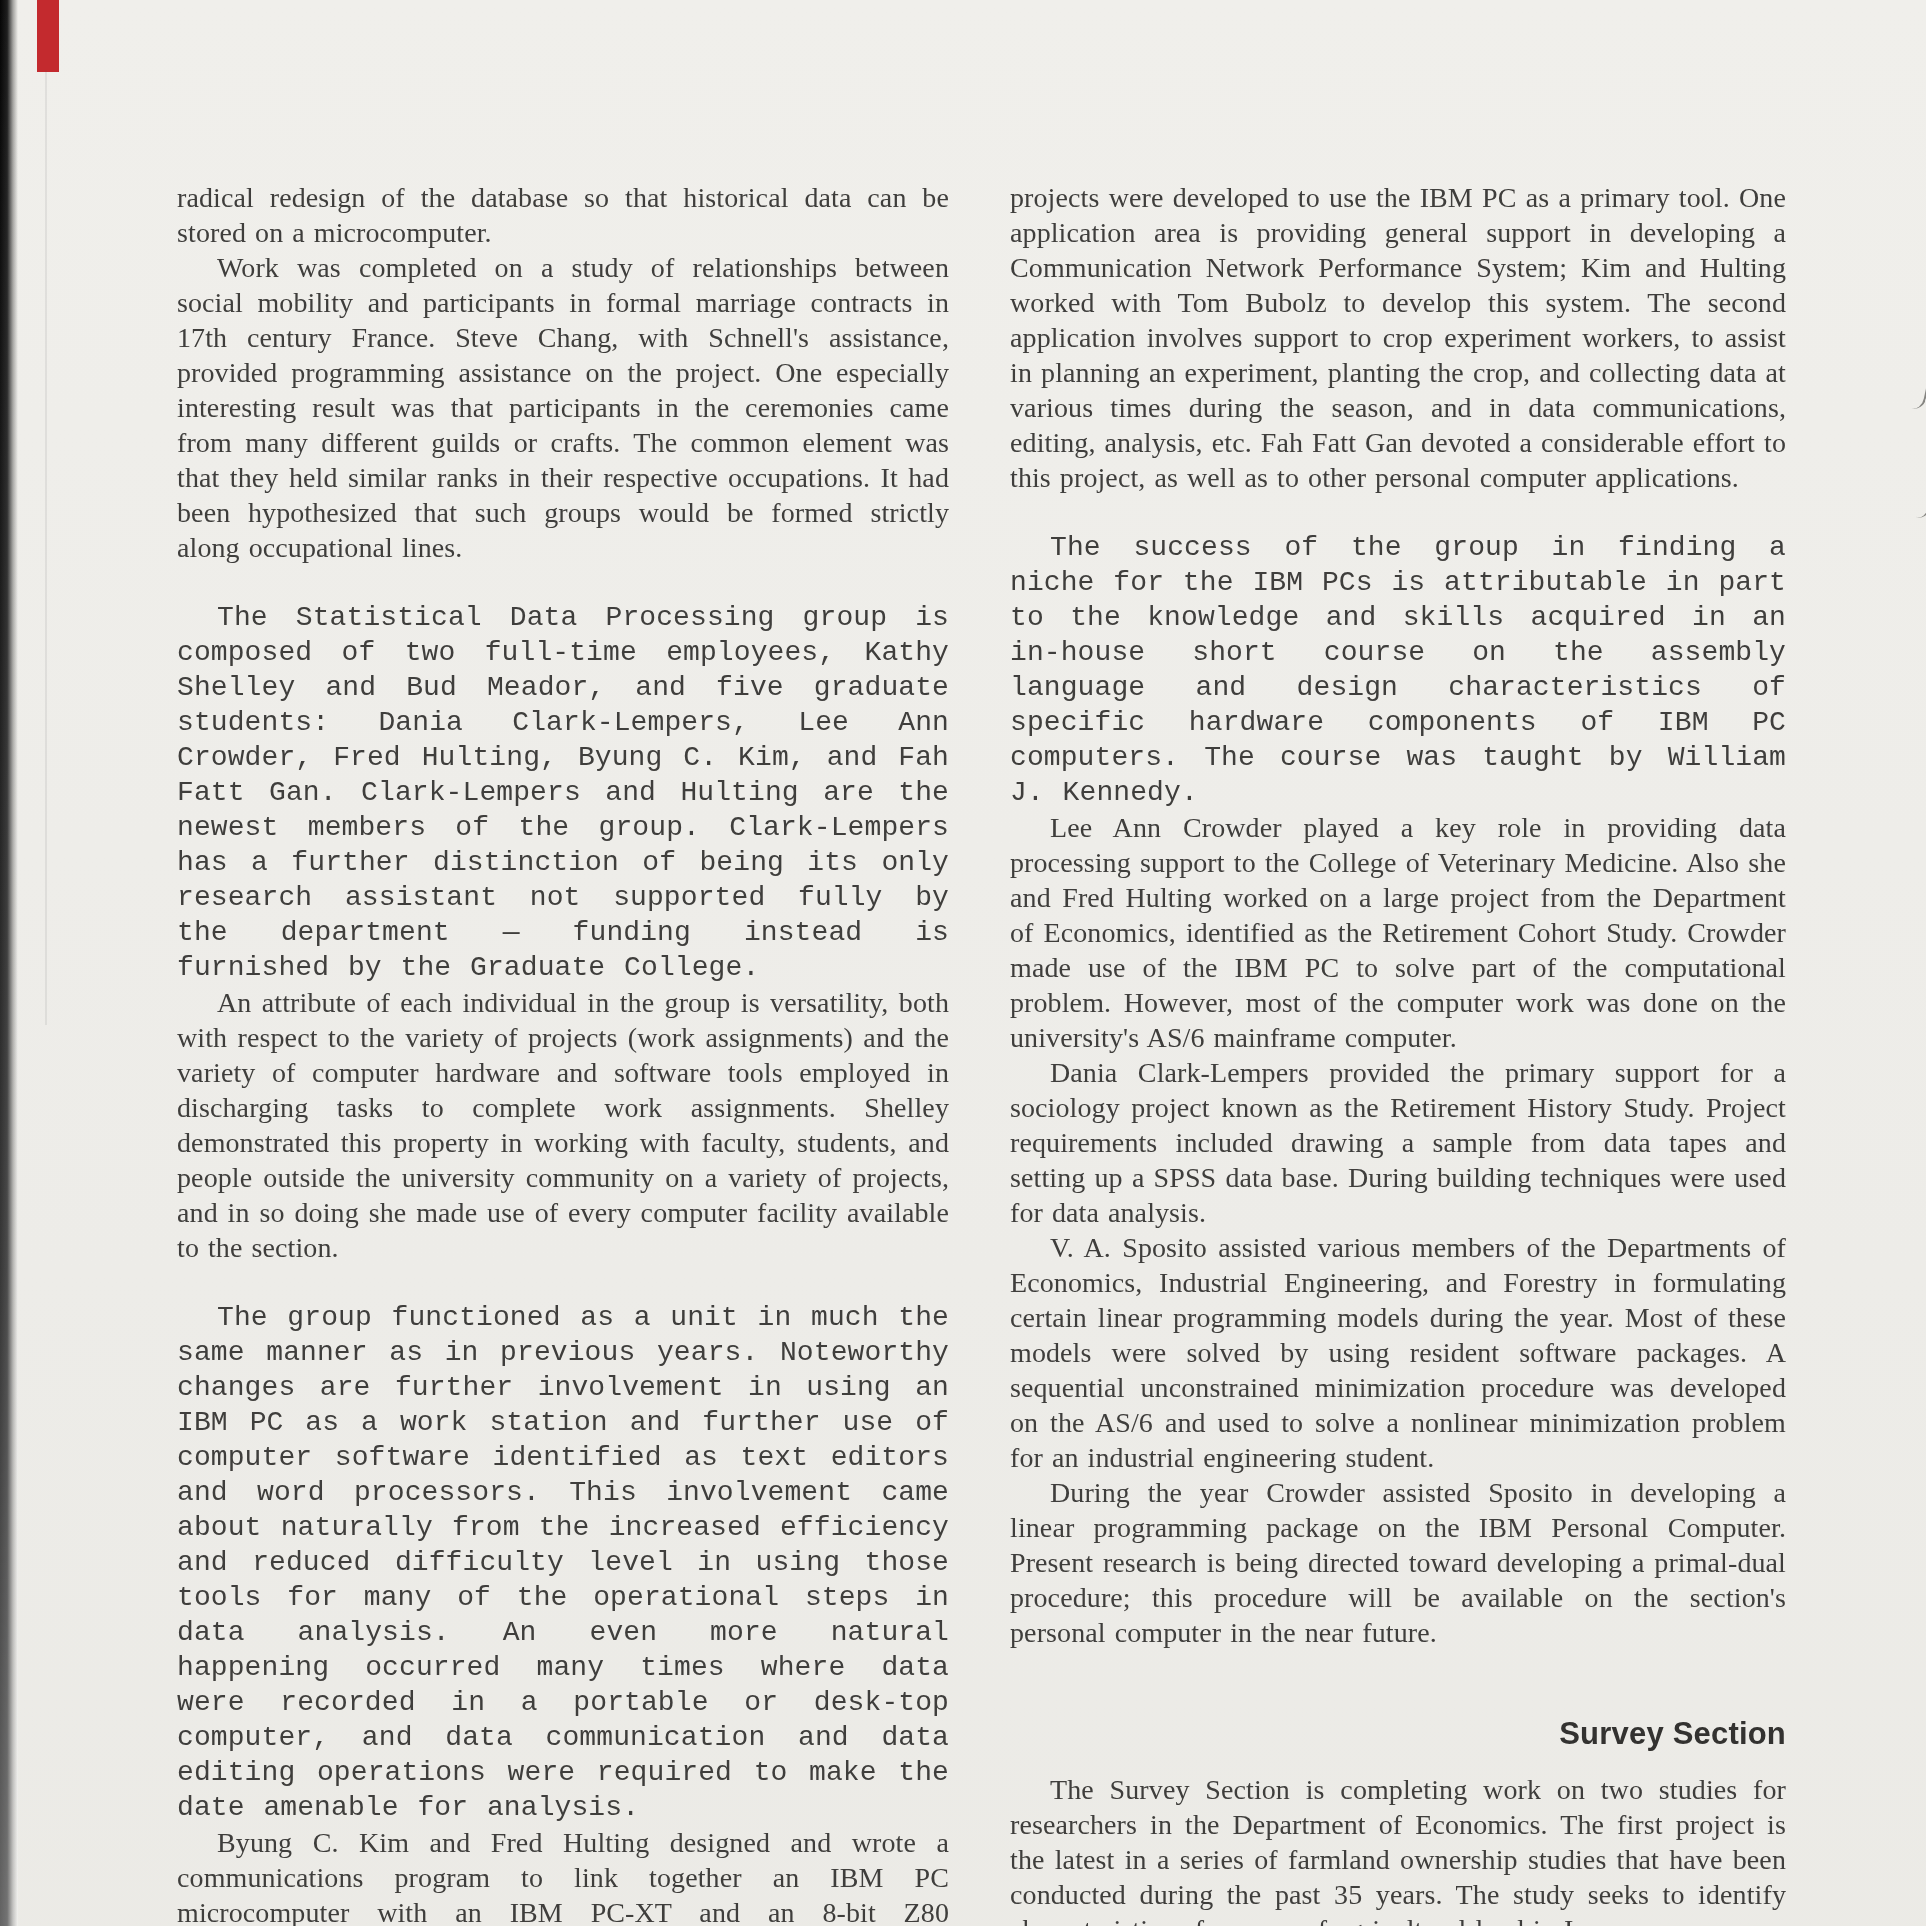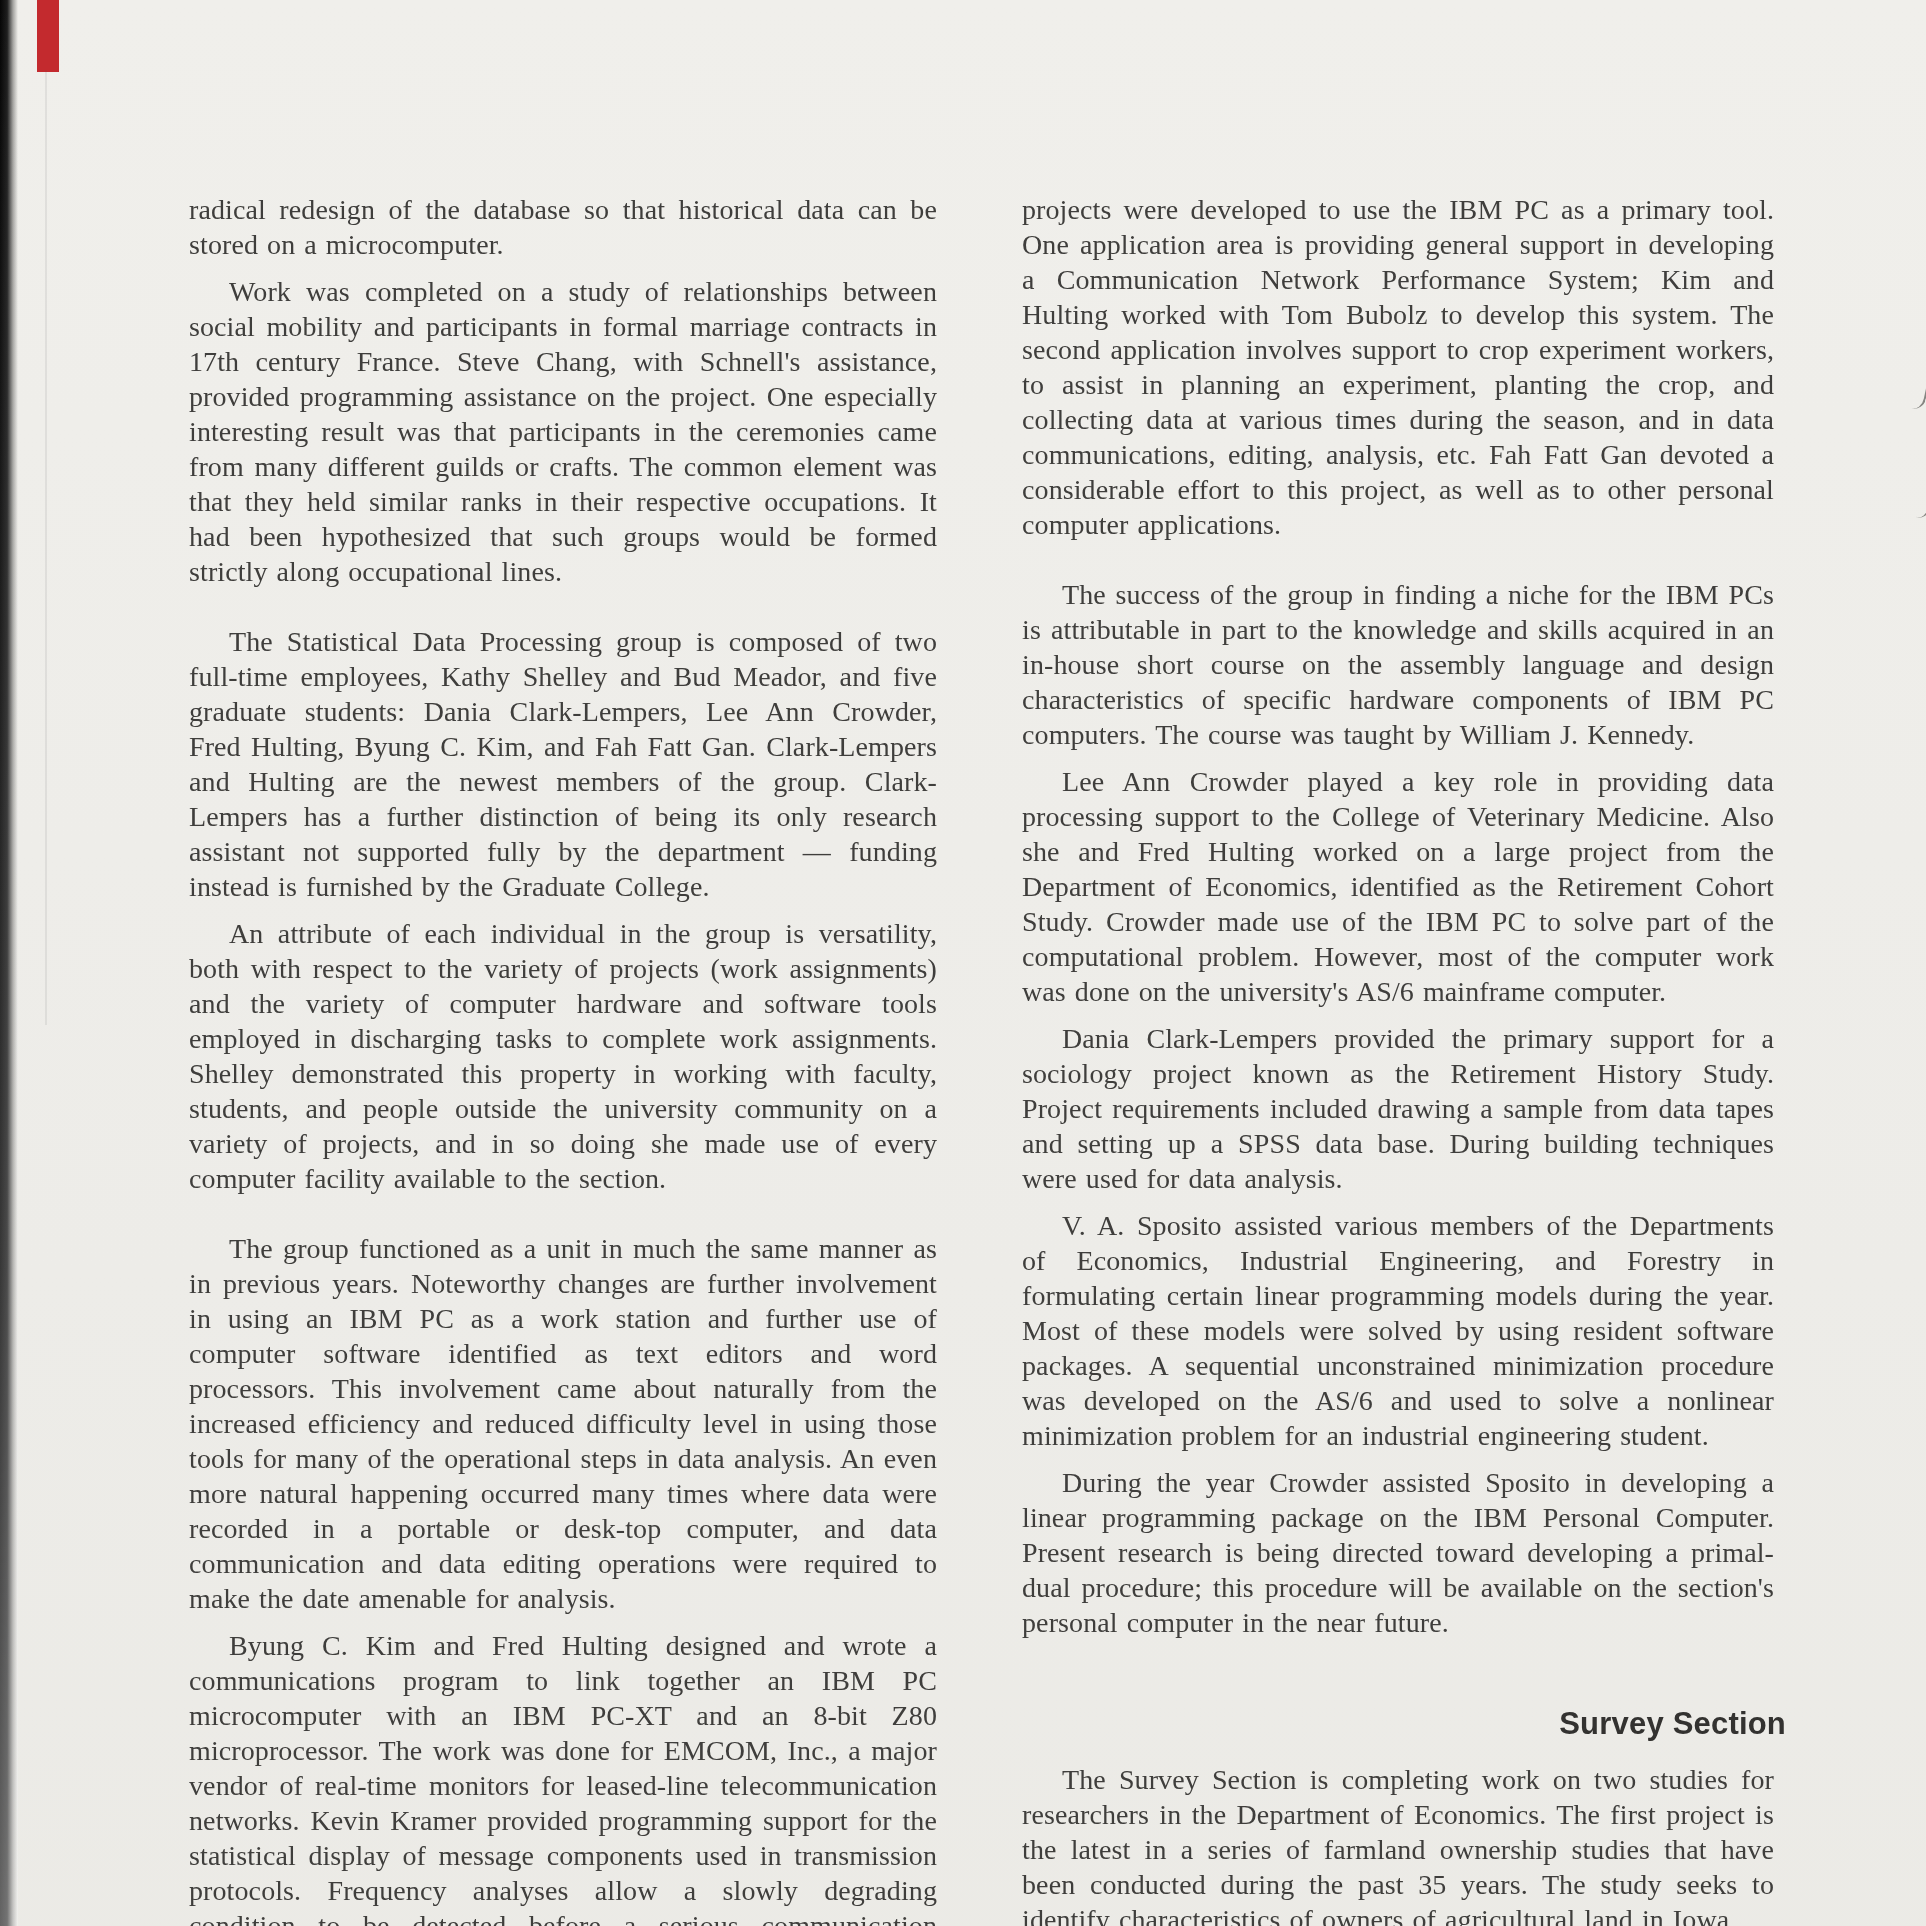--- a/index.html
+++ b/index.html
@@ -41,29 +41,29 @@
   .mark-2 { left: 1918px; top: 499px; height: 20px; }
 
   .col {
     position: absolute; top: 180px;
     color: #3f3e3c;
   }
   .col-left  { left: 177px;  width: 772px; }
   .col-right { left: 1010px; width: 776px; }
 
   p.para {
-    margin: 12px;
+    margin: 0;
     font-size: 28px;
     line-height: 35px;
     text-align: justify;
     word-spacing: 1.9px;
     letter-spacing: 0.1px;
   }
   p.indent { text-indent: 40px; }
-  p.gap { margin-top: 35px; }
+  p.gap { margin-top: 35px; font-family: Liberation Mono, monospace; }
 
   .section-heading {
     font-family: "Liberation Sans", "DejaVu Sans", sans-serif;
     font-weight: 700;
     font-size: 31px;
     letter-spacing: 0.2px;
     color: #333230;
     margin: 66px 0 20px 0;
     text-align: right;
   }

